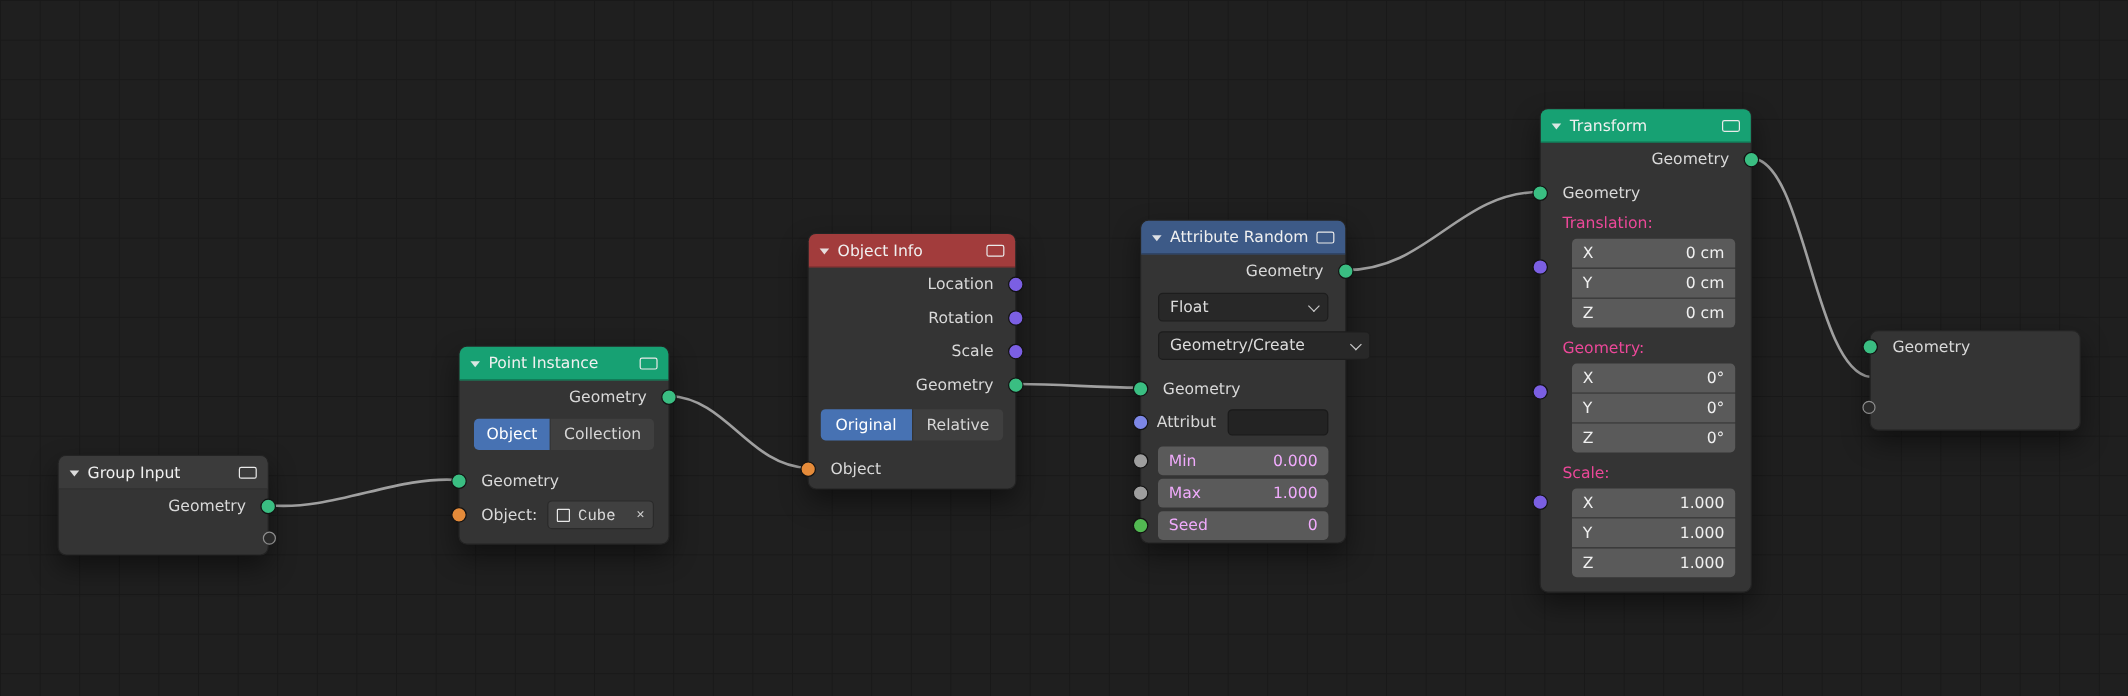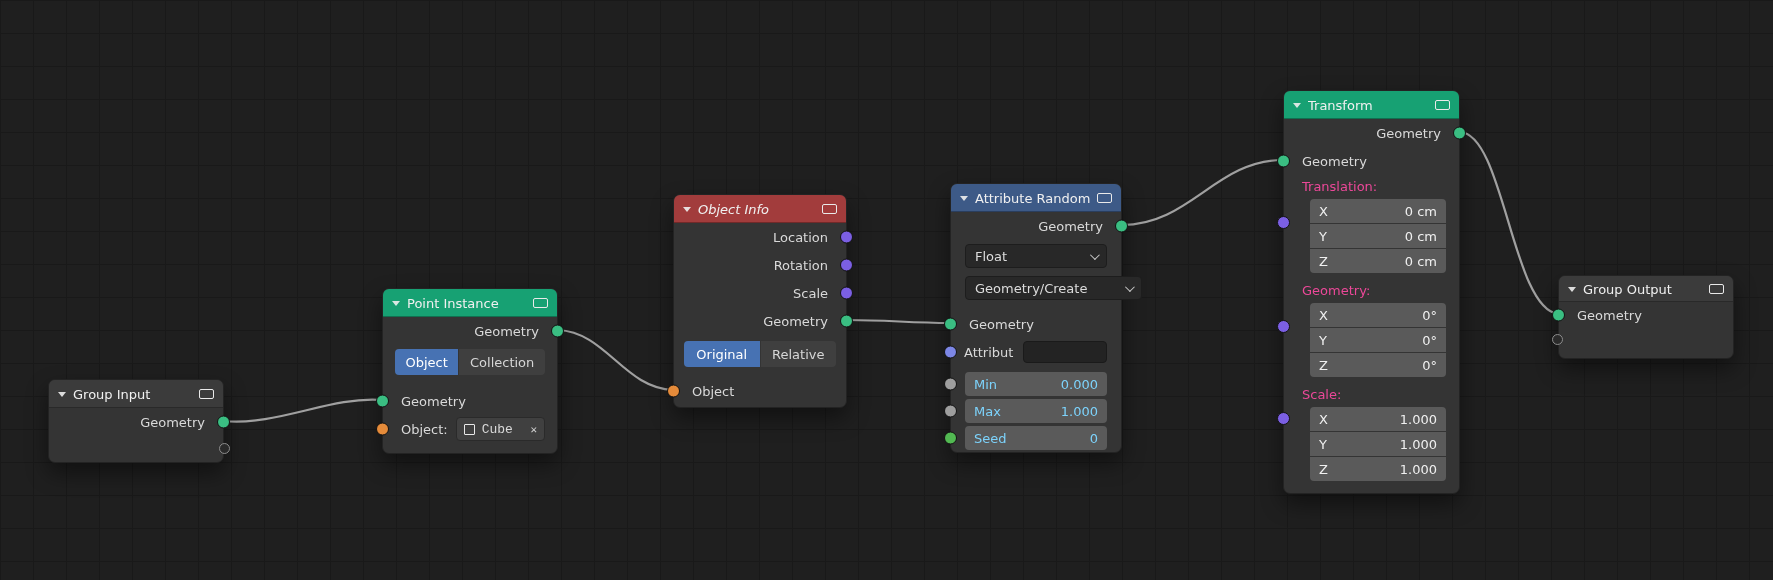--- a/index.html
+++ b/index.html
@@ -20,21 +20,21 @@
     position:absolute; background:#343434; border:1px solid #232323;
     border-radius:7px; box-shadow:0 10px 22px rgba(0,0,0,.45);
     font-size:13px; color:#d9d9d9;
   }
   .node-header {
     display:flex; align-items:center; gap:7px; padding:0 9px; height:28px;
     border-radius:6px 6px 0 0; color:#f0f0f0;
     box-shadow: inset 0 -1px 0 rgba(0,0,0,.3);
   }
   .hdr-geometry  { background:#17a173; }
-  .hdr-input     { background:#a23c3c;font-style:italic; }
+  .hdr-input     { background:#a23c3c; }
   .hdr-attribute { background:#3d5a87; }
   .hdr-group     { background:#3b3b3b; }
   .node-title { flex:1; white-space:nowrap; overflow:hidden; }
   .tri {
     width:0; height:0; flex:0 0 auto;
     border-left:4.5px solid transparent; border-right:4.5px solid transparent;
     border-top:5.5px solid rgba(238,238,238,.9);
   }
   .monitor { flex:0 0 auto; width:15px; height:10px; border:1.5px solid #eaeaea; border-radius:2px; }
 
@@ -87,21 +87,21 @@
     display:flex; justify-content:space-between; align-items:center;
     padding:0 9px; color:#f0f0f0;
   }
   .vgroup .vfield:first-child { border-radius:4px 4px 0 0; }
   .vgroup .vfield:last-child  { border-radius:0 0 4px 4px; margin-bottom:0; }
 
   .srow { position:relative; }
   .slider {
     margin:0 14px; height:24px; background:#5a5a5a; border-radius:4px;
     display:flex; justify-content:space-between; align-items:center;
-    padding:0 9px; color:#7dd3fc;
+    padding:0 9px; color:#f0abfc;
   }
 
   .objfield {
     flex:1; margin-left:8px; margin-right:12px; height:24px; background:#404040;
     border:1px solid #2a2a2a; border-radius:4px;
     display:flex; align-items:center; padding:0 7px; gap:7px;font-family:Liberation Mono, monospace;
   }
   .cube-icon { width:11px; height:11px; border:1.5px solid #e8e8e8; border-radius:1px; flex:0 0 auto; }
   .clear-x { margin-left:auto; color:#d0d0d0; font-size:11px; }
   .txtfield {
@@ -313,25 +313,20 @@
         <span>1.000</span>
       </div>
     </div>
 
     <span class="socket sin sock-vector abs" style="top:125px;"></span>
     <span class="socket sin sock-vector abs" style="top:229px;"></span>
     <span class="socket sin sock-vector abs" style="top:321px;"></span>
   </div>
 
   <div class="node" style="left:1558px; top:275px; width:176px; height:84px;">
-    <div class="node-header hdr-group" style="height:26px;">
-      <span class="tri"></span>
-      <span class="node-title">Group Output</span>
-      <span class="monitor"></span>
-    </div>
     <div class="row in" style="height:26px;">
       <span class="socket sin sock-geometry"></span>
       <span>Geometry</span>
     </div>
     <span class="socket sin hollow abs" style="top:58px;"></span>
   </div>
 
 </div>
 
 </body></html>

